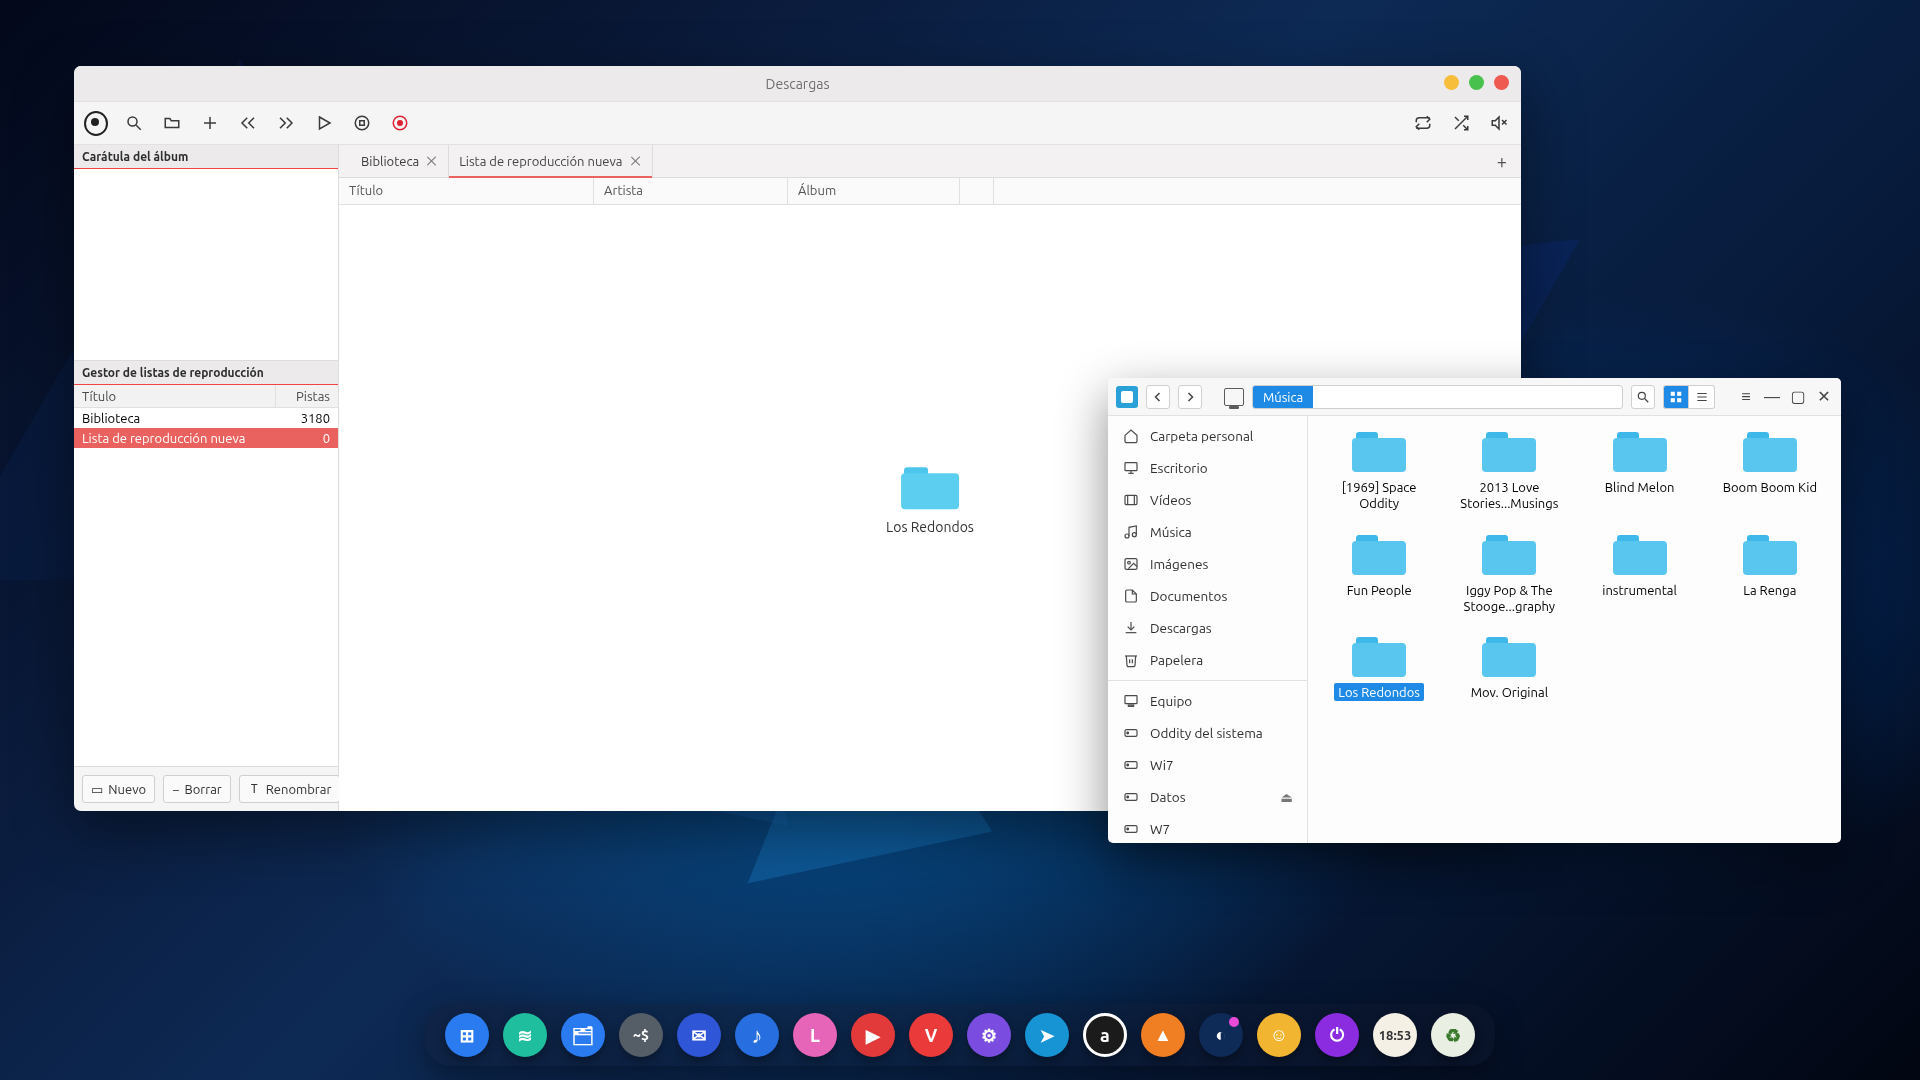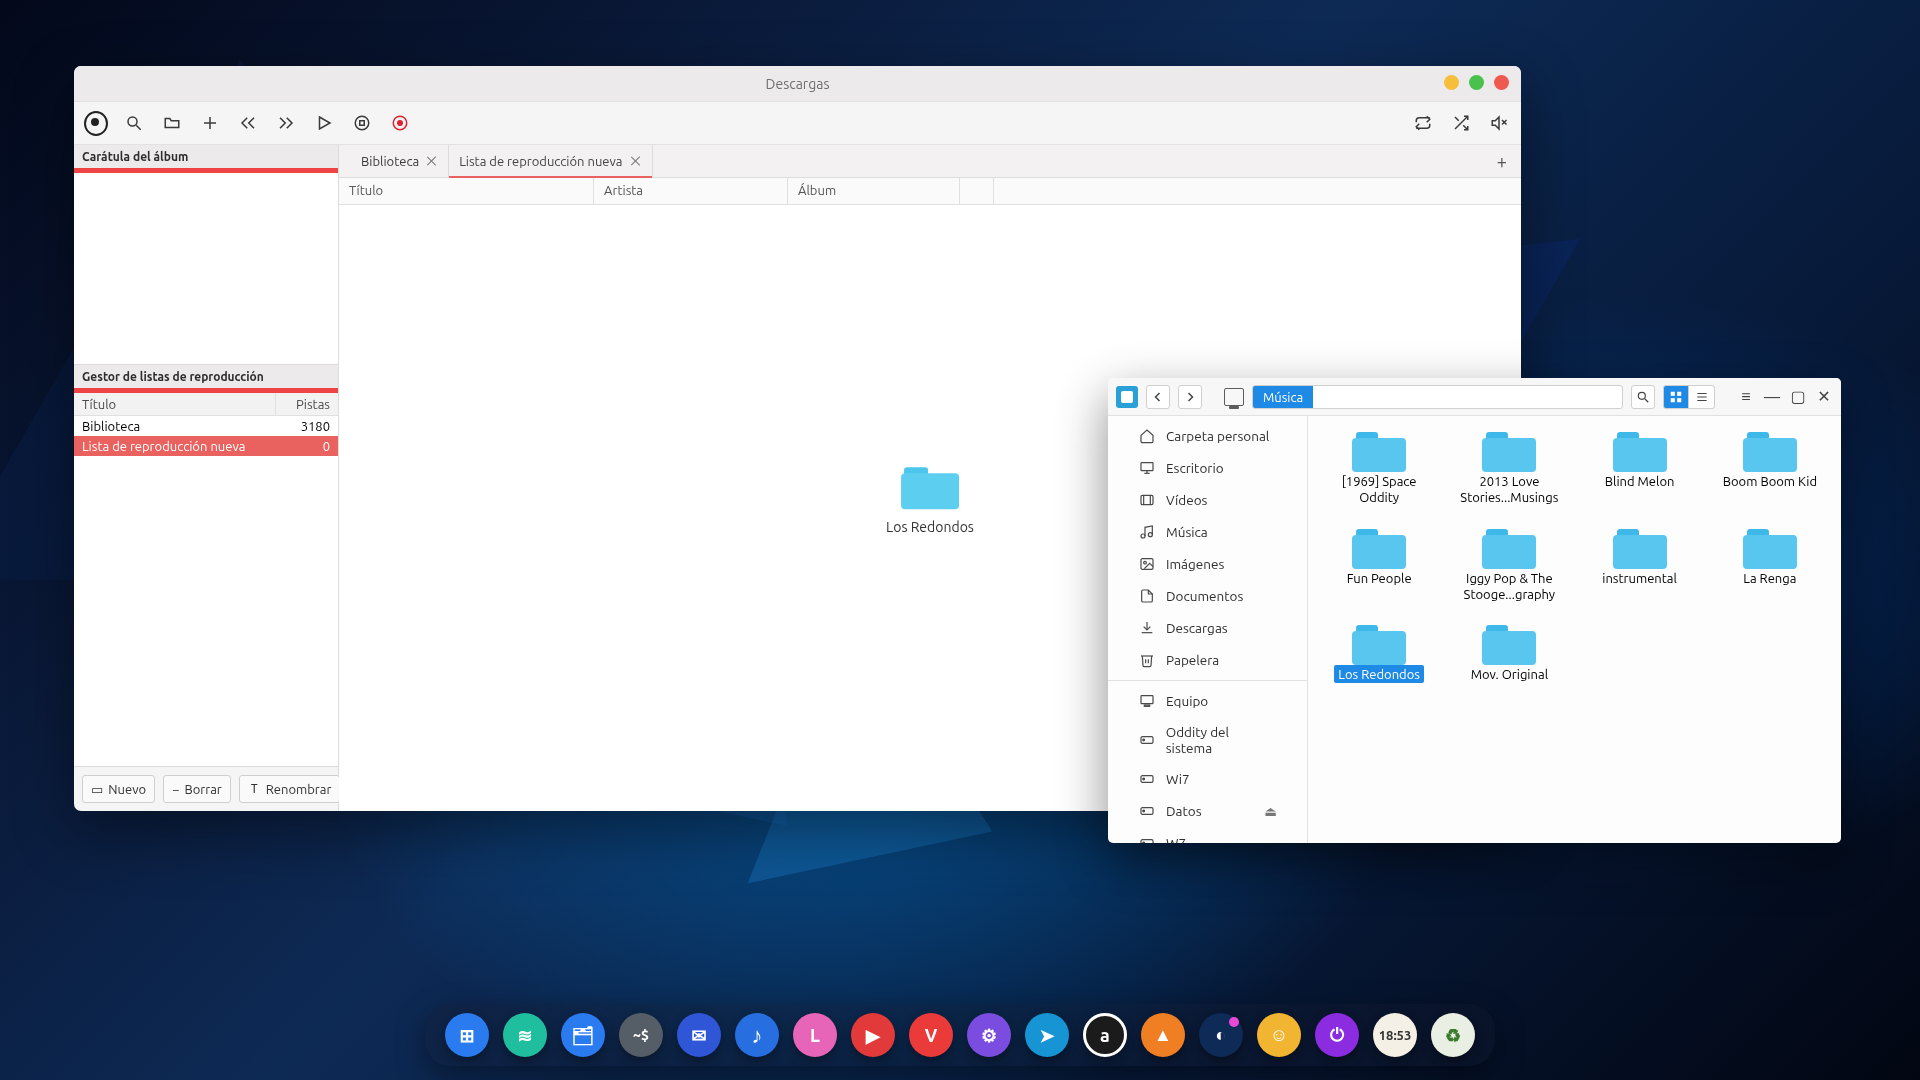--- a/index.html
+++ b/index.html
@@ -28,21 +28,21 @@
 
 .aud-toolbar { height:44px; display:flex; align-items:center; padding:0 10px; gap:14px; border-top:1px solid #e3e1e1; border-bottom:1px solid #e3e1e1; }
 .aud-toolbar .spacer { flex:1; }
 .tb-btn { width:24px; height:24px; display:flex; align-items:center; justify-content:center; color:#3a3a3a; cursor:pointer; }
 .tb-btn svg, .s-ic svg { display:block; }
 .app-badge { width:25px; height:25px; border:2.5px solid #222; border-radius:50%; position:relative; }
 .app-badge::after { content:""; position:absolute; left:5px; top:5px; width:8px; height:8px; background:#222; border-radius:50%; }
 
 .aud-body { position:absolute; left:0; right:0; top:79px; bottom:0; display:flex; }
 .aud-left { width:265px; border-right:1px solid #dcdcdc; display:flex; flex-direction:column; }
-.panel-title { font-size:12px; font-weight:700; color:#2e2e2e; padding:5px 8px; background:#eceaea; border-bottom:5px solid #ef4444; }
+.panel-title { font-size:12px; font-weight:700; color:#2e2e2e; padding:5px 8px; background:#eceaea; border-bottom:1px solid #ef4444; }
 .album-art { flex:0 0 192px; background:#fff; border-bottom:1px solid #dcdcdc; }
 .pl-header { display:flex; font-size:13px; color:#4a4a4a; background:#f2f2f2; border-bottom:1px solid #e0e0e0; }
 .pl-header .ph-t { flex:1; padding:4px 8px; border-right:1px solid #e0e0e0; }
 .pl-header .ph-c { width:62px; padding:4px 8px; text-align:right; }
 .pl-rows { flex:1; background:#fff; overflow:auto; border-bottom:1px solid #dcdcdc; }
 .pl-row { display:flex; font-size:13px; padding:3px 8px; }
 .pl-row .pr-t { flex:1; } .pl-row .pr-c { width:54px; text-align:right; }
 .pl-row.sel { background:#e9625f; color:#fff; }
 .pl-actions { display:flex; gap:8px; padding:8px; }
 .flat-btn { border:1px solid #cfcfcf; background:#fafafa; font-size:13px; padding:4px 8px; border-radius:3px; display:flex; align-items:center; gap:5px; cursor:pointer; color:#333; }
@@ -81,28 +81,28 @@
 .view-toggle { display:flex; }
 .vt { width:26px; height:24px; border:1px solid #cfcfcf; display:flex; align-items:center; justify-content:center; background:#fff; }
 .vt.left { border-radius:3px 0 0 3px; }
 .vt.right { border-radius:0 3px 3px 0; border-left:none; }
 .vt.active { background:#1f8ae6; color:#fff; }
 .small-btn { width:24px; height:24px; border:1px solid #d0d0d0; border-radius:3px; background:#fff; display:flex; align-items:center; justify-content:center; cursor:pointer; }
 .win-ctl { width:18px; height:18px; display:flex; align-items:center; justify-content:center; color:#444; cursor:pointer; }
 
 .files-body { position:absolute; left:0; right:0; top:38px; bottom:0; display:flex; }
 .f-side { width:200px; border-right:1px solid #e1e1e1; padding-top:4px; overflow:auto; }
-.side-item { display:flex; align-items:center; gap:10px; padding:7px 30px; font-size:13.5px; color:#2e2e2e; cursor:pointer; }
+.side-item { display:flex; align-items:center; gap:10px; padding:7px 14px; font-size:13.5px; color:#2e2e2e; cursor:pointer; }
 .side-sep { height:1px; background:#e1e1e1; margin:4px 0; }
 .s-ic { width:18px; height:18px; color:#4a4a4a; display:flex; align-items:center; justify-content:center; }
 .side-item .eject { margin-left:auto; color:#777; }
 
 .f-grid { flex:1; overflow:auto; padding:16px 10px 40px; display:grid; grid-template-columns:repeat(4,1fr); gap:22px 8px; align-content:start; justify-items:center; }
 .f-item { width:120px; text-align:center; font-size:13px; cursor:pointer; }
-.f-label { margin-top:0; line-height:1.25; display:inline-block; padding:1px 4px; border-radius:2px; }
+.f-label { margin-top:6px; line-height:1.25; display:inline-block; padding:1px 4px; border-radius:2px; }
 .f-item.sel .f-label { background:#1f8ae6; color:#fff; }
 .fold { width:54px; height:40px; margin:0 auto; position:relative; }
 .fold .ft { position:absolute; left:4px; top:0; width:22px; height:9px; background:#3db8e9; border-radius:3px 3px 0 0; }
 .fold .fb { position:absolute; left:0; top:6px; right:0; bottom:0; background:#58c6ee; border-radius:4px; }
 .f-status { position:absolute; left:200px; right:0; bottom:0; height:26px; border-top:1px solid #e6e6e6; display:flex; align-items:center; justify-content:flex-end; padding:0 12px; gap:10px; font-size:12.5px; color:#555; background:#fbfbfb; }
 .zoom-sl { width:70px; height:4px; background:#ddd; border-radius:2px; position:relative; }
 .zoom-sl::after { content:""; position:absolute; left:22%; top:-5px; width:14px; height:14px; background:#fff; border:1px solid #bbb; border-radius:50%; }
 
 
 .dock { position:absolute; left:50%; bottom:14px; transform:translateX(-50%); display:flex; gap:14px; padding:9px 20px;

